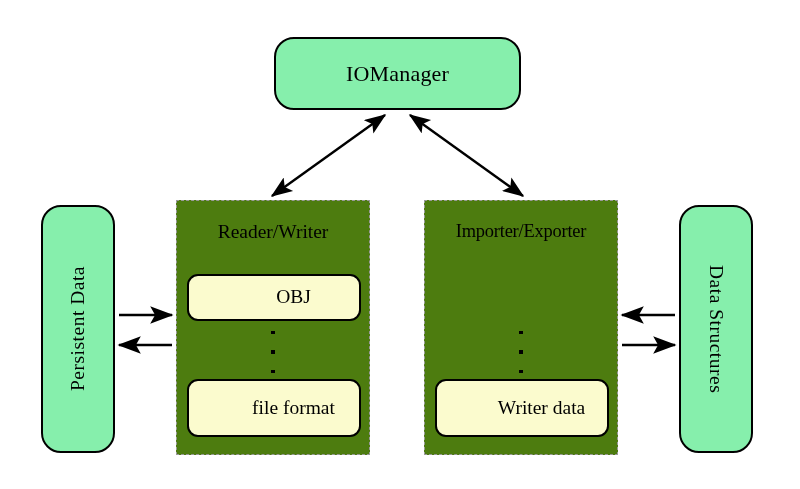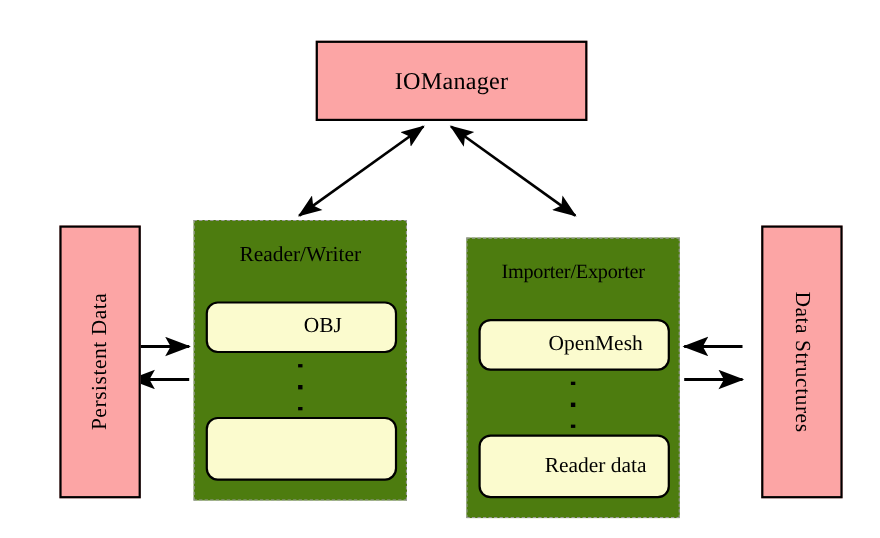--- a/index.html
+++ b/index.html
@@ -15,28 +15,27 @@
     position: relative;
     width: 800px;
     height: 489px;
     background: #ffffff;
     overflow: hidden;
   }
 
   
   .wbox {
     position: absolute;
-    background: #fca5a5;
+    background: #86efac;
     border: 2.6px solid #000000;
-    border-radius: 0;
+    border-radius: 20px;
     box-sizing: border-box;
     display: flex;
     align-items: center;
     justify-content: center;
-    margin-left: 13px;
   }
   #io-manager {
     left: 274px;
     top: 37px;
     width: 247px;
     height: 73px;
   }
   #io-manager .lbl {
     font-size: 22px;
     letter-spacing: 0.2px;
@@ -77,21 +76,21 @@
     box-sizing: border-box;
   }
   #panel-readerwriter {
     left: 176px;
     top: 200px;
     width: 194px;
     height: 255px;
   }
   #panel-importerexporter {
     left: 424px;
-    top: 216px;
+    top: 200px;
     width: 194px;
     height: 255px;
   }
   .panel-title {
     position: absolute;
     top: 20px;
     left: 0;
     width: 100%;
     text-align: center;
     font-size: 19.5px;
@@ -208,37 +207,35 @@
     </div>
 
     <div class="vdots">
       <i></i>
         <i></i>
         <i></i>
     </div>
 
     <div class="ibox ibox-bottom">
       <span>
+        <span class="two-line">file format</span>
       </span>
     </div>
   </div>
 
   <div class="panel" id="panel-importerexporter">
     <div class="panel-title">Importer/Exporter</div>
 
-    <div class="ibox ibox-top">
-      <span>OpenMesh</span>
-    </div>
 
     <div class="vdots">
       <i></i>
         <i></i>
         <i></i>
     </div>
 
     <div class="ibox ibox-bottom">
       <span>
-        <span class="two-line">Reader data</span>
+        <span class="two-line">Writer data</span>
       </span>
     </div>
   </div>
 
 </div>
 
 </body></html>

